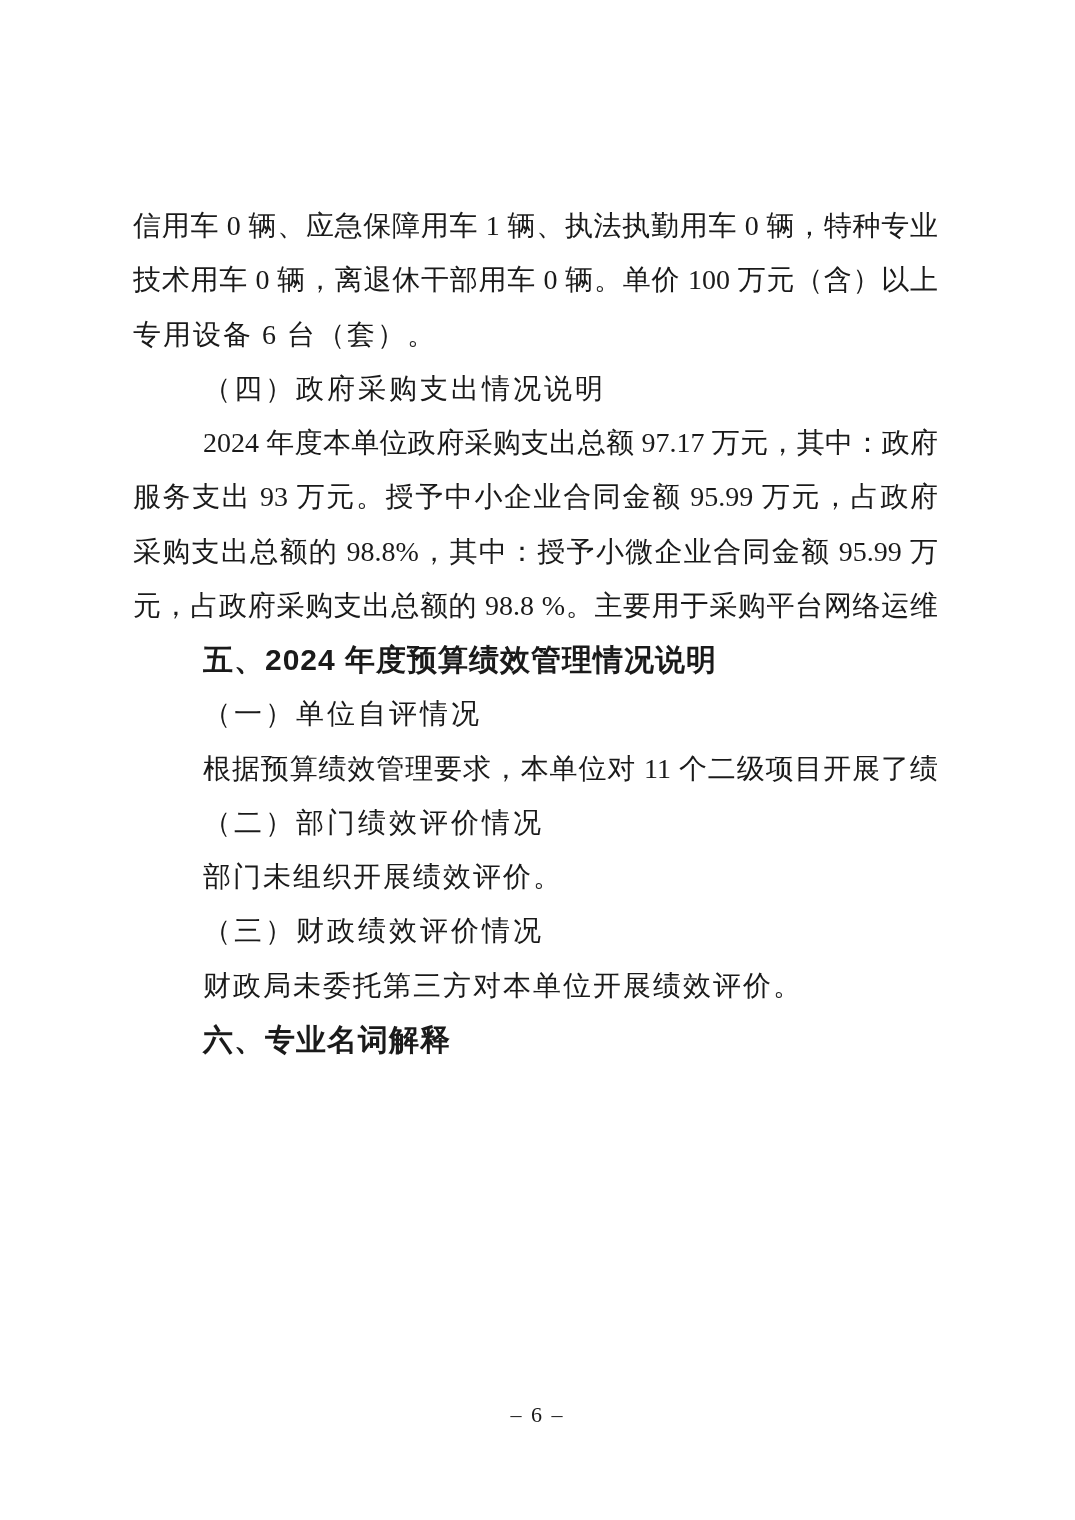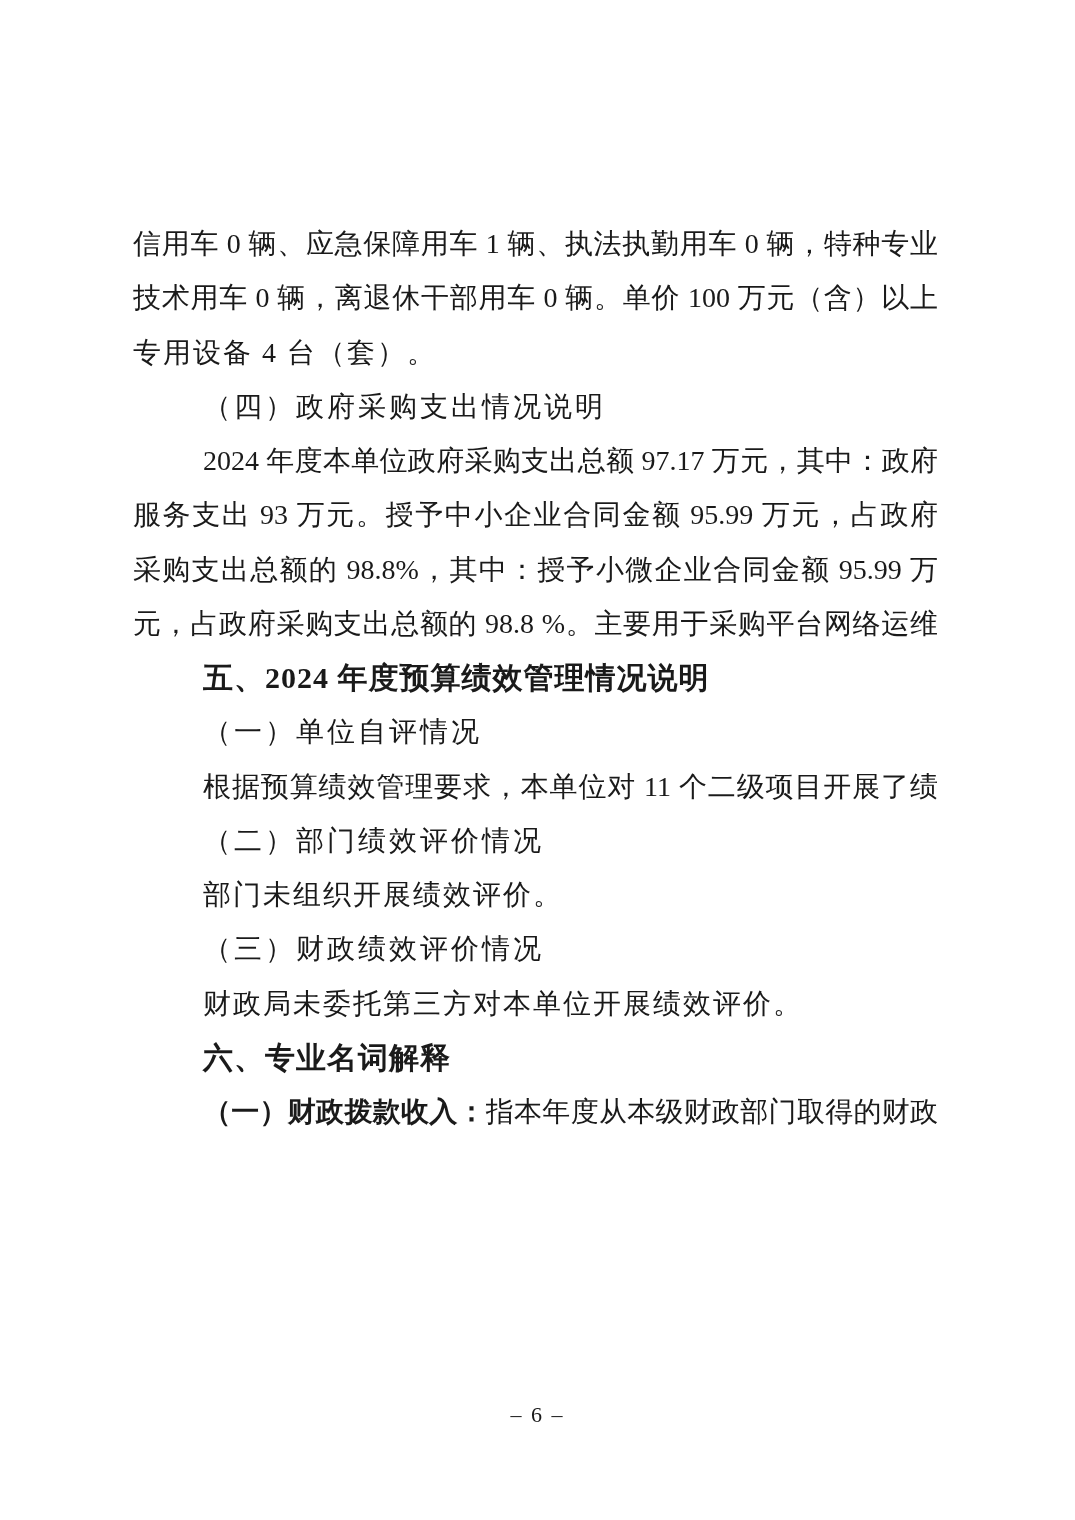--- a/index.html
+++ b/index.html
@@ -8,38 +8,38 @@
     position:relative;
     width:1075px; height:1520px;
     margin:0 auto;
     background:#ffffff;
     overflow:hidden;
     font-family:"Liberation Serif","DejaVu Serif",serif;
     color:#1a1a1a;
   }
   .textblock {
     position:absolute;
-    left:133px; top:217px; width:805px;
+    left:133px; top:199px; width:805px;
     font-size:28px;
     line-height:54.25px;
   }
   .line {
     height:54.25px;
     overflow:hidden;
     letter-spacing:2px;
     white-space:normal;
   }
   .line.j {
     text-align:justify;
     text-align-last:justify;
     letter-spacing:normal;
   }
   .ind { text-indent:70px; }
   .mainhead {
-    font-family:Liberation Serif, serif;
+    font-family:Liberation Sans, sans-serif;
     font-weight:700;
     font-size:30px;
     letter-spacing:1px;
   }
   .subhead { letter-spacing:3px;font-family:Liberation Serif, serif; }
   .bold-lead { font-weight:700; }
   .footer {
     position:absolute;
     left:0; right:0; top:1402px;
     text-align:center;
@@ -49,32 +49,31 @@
   }
 </style>
 </head>
 <body>
 
 <div class="page">
   <div class="textblock">
 
     <div class="line j">信用车 0 辆、应急保障用车 1 辆、执法执勤用车 0 辆，特种专业</div>
     <div class="line j">技术用车 0 辆，离退休干部用车 0 辆。单价 100 万元（含）以上</div>
-    <div class="line">专用设备 4 台（套）。</div>
+    <div class="line">专用设备 6 台（套）。</div>
     <div class="line ind subhead">（四）政府采购支出情况说明</div>
     <div class="line j ind">2024 年度本单位政府采购支出总额 97.17 万元，其中：政府</div>
     <div class="line j">服务支出 93 万元。授予中小企业合同金额 95.99 万元，占政府</div>
     <div class="line j">采购支出总额的 98.8%，其中：授予小微企业合同金额 95.99 万</div>
     <div class="line j">元，占政府采购支出总额的 98.8 %。主要用于采购平台网络运维</div>
     <div class="line ind mainhead">五、2024 年度预算绩效管理情况说明</div>
     <div class="line ind subhead">（一）单位自评情况</div>
     <div class="line j ind">根据预算绩效管理要求，本单位对 11 个二级项目开展了绩</div>
     <div class="line ind subhead">（二）部门绩效评价情况</div>
     <div class="line ind">部门未组织开展绩效评价。</div>
     <div class="line ind subhead">（三）财政绩效评价情况</div>
     <div class="line ind">财政局未委托第三方对本单位开展绩效评价。</div>
     <div class="line ind mainhead">六、专业名词解释</div>
-    <div class="line j ind"><span class="bold-lead">（一）财政拨款收入：</span><span>指本年度从本级财政部门取得的财政</span></div>
 
   </div>
 
   <div class="footer">– 6 –</div>
 </div>
 
 </body></html>

